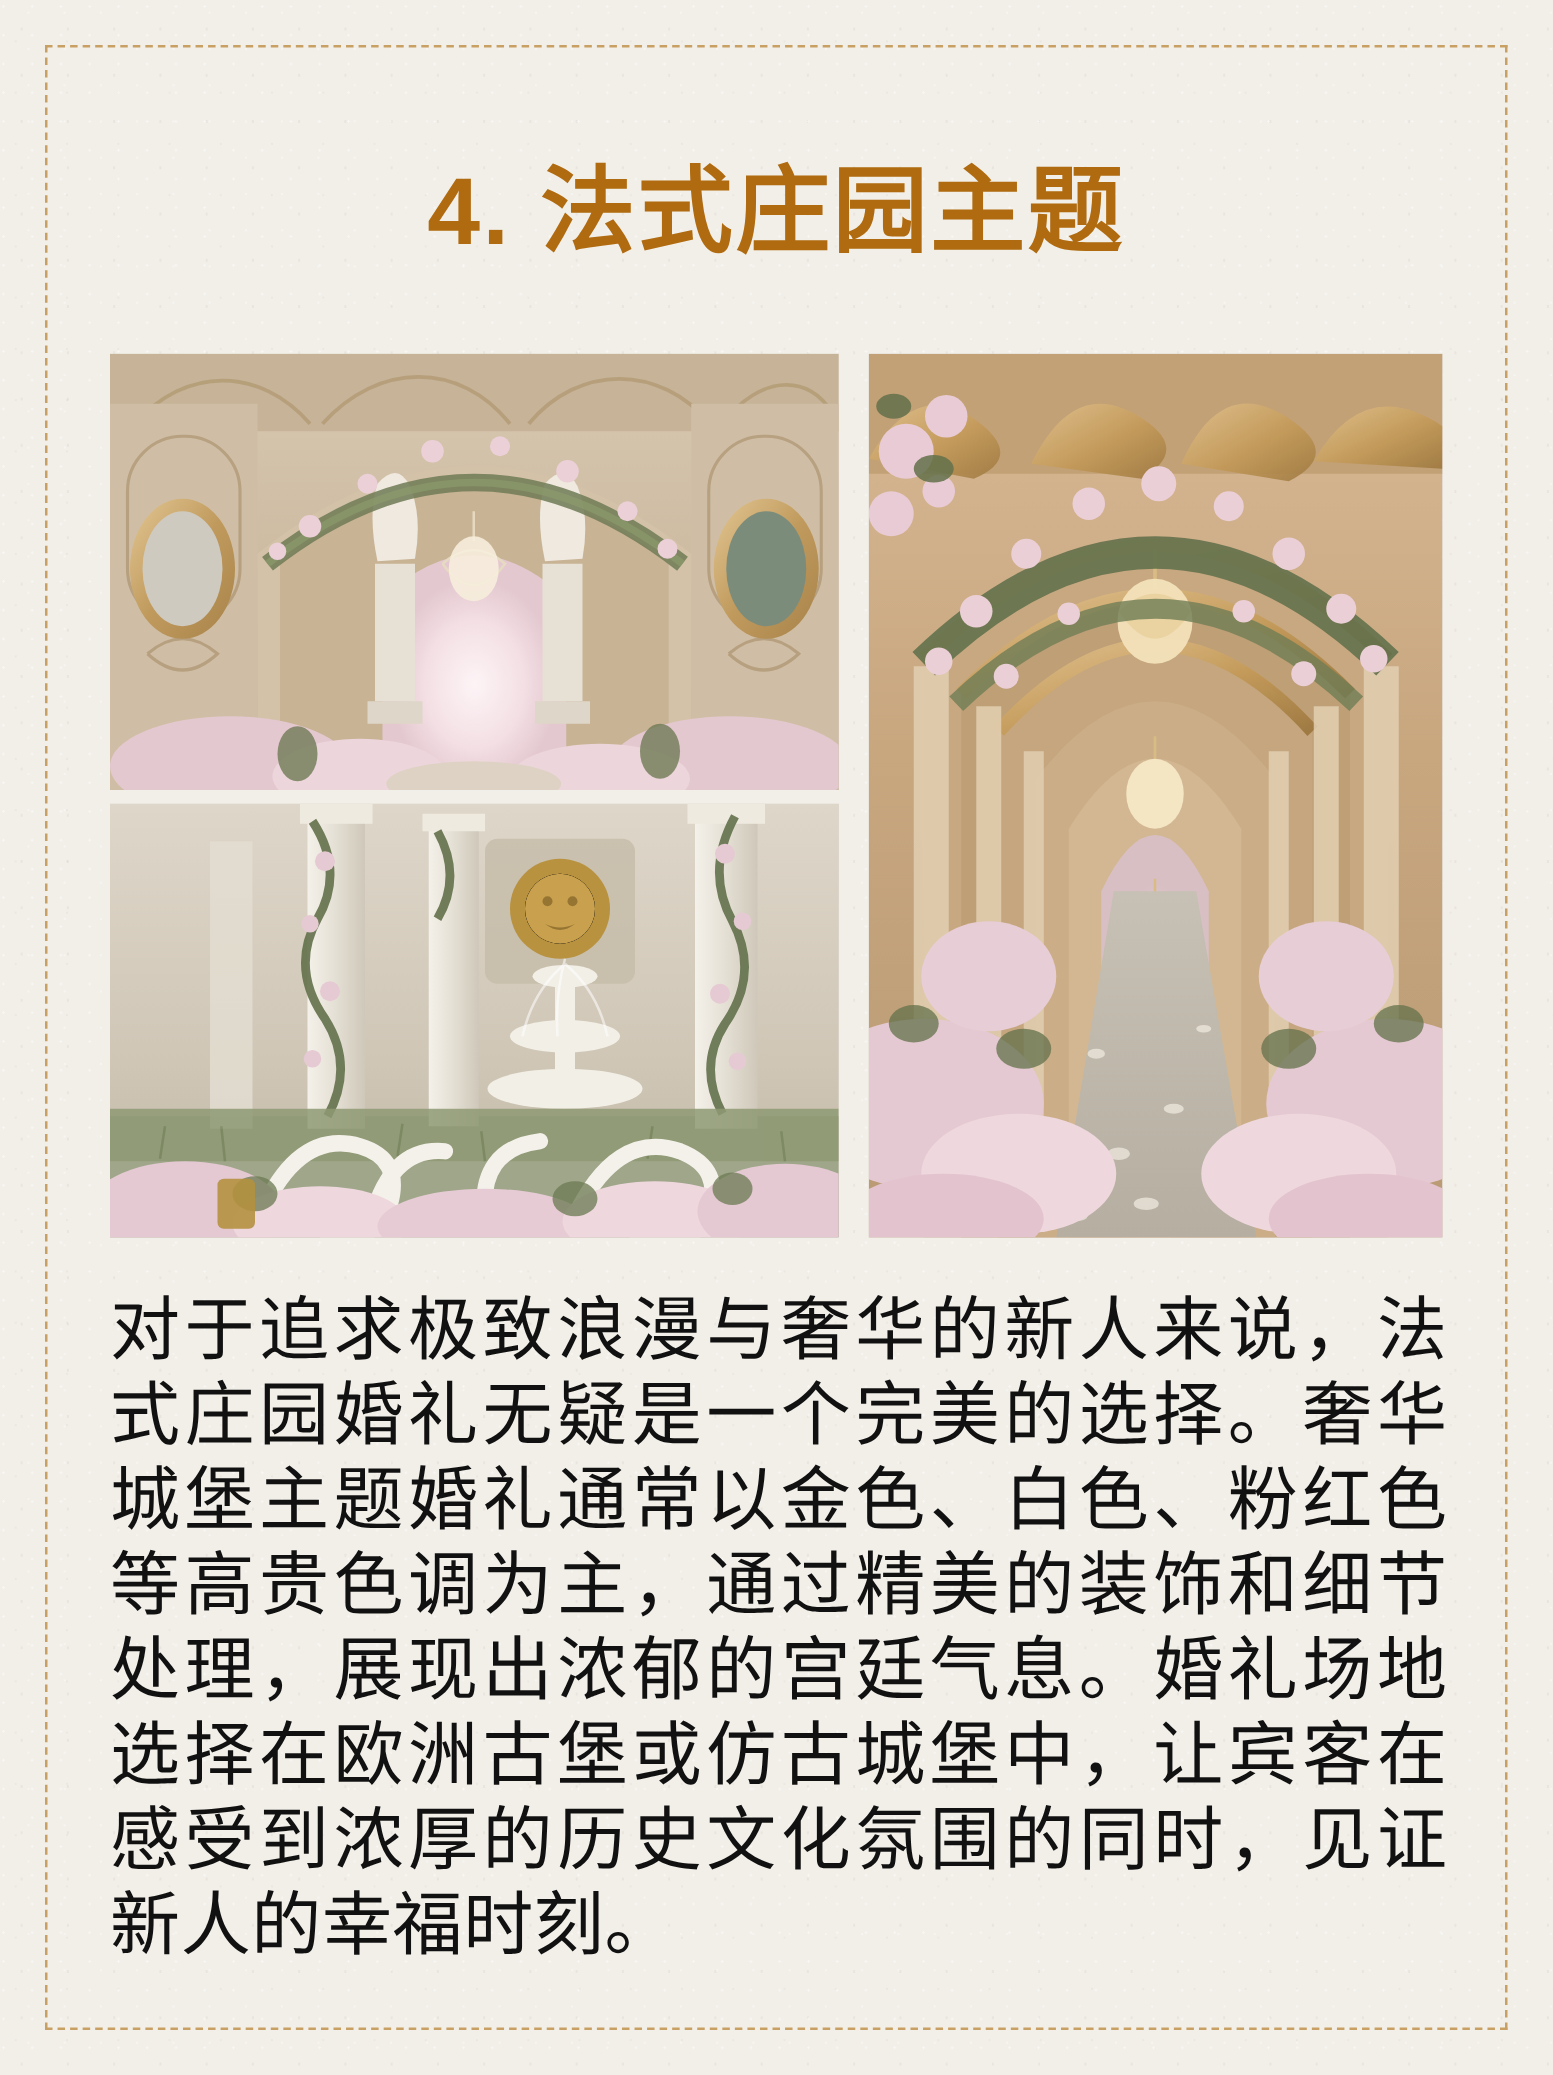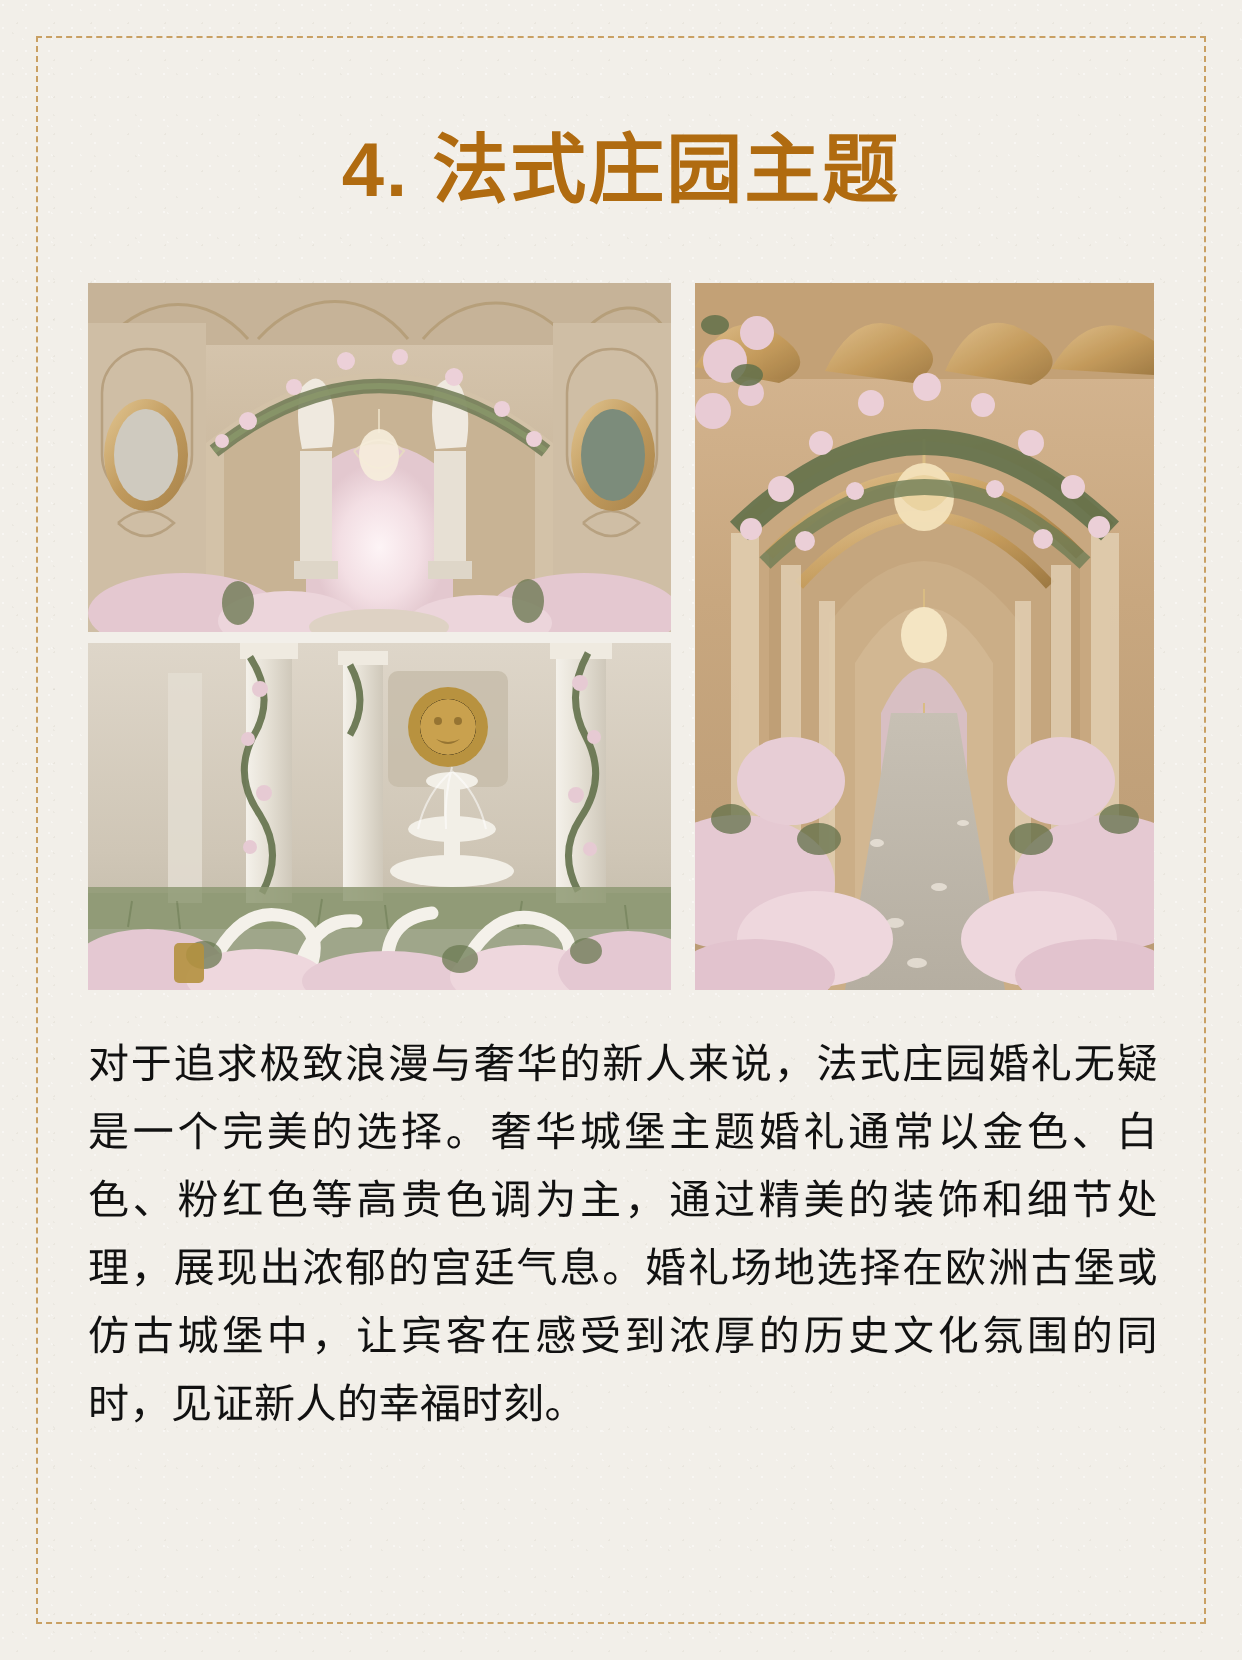--- a/index.html
+++ b/index.html
@@ -77,21 +77,21 @@
     position: absolute;
     inset: 0;
   }
   .scene svg { display:block; width:100%; height:100%; }
 
   .body-text {
     position: absolute;
     left: 88px;
     top: 1030px;
     width: 1070px;
-    font-size: 41px;
+    font-size: 56px;
     line-height: 68px;
     color: #111111;
     text-align: justify;
     letter-spacing: 0.5px;
     font-family: "Liberation Sans", "DejaVu Sans", sans-serif;
   }
 </style>
 </head>
 <body>
 

